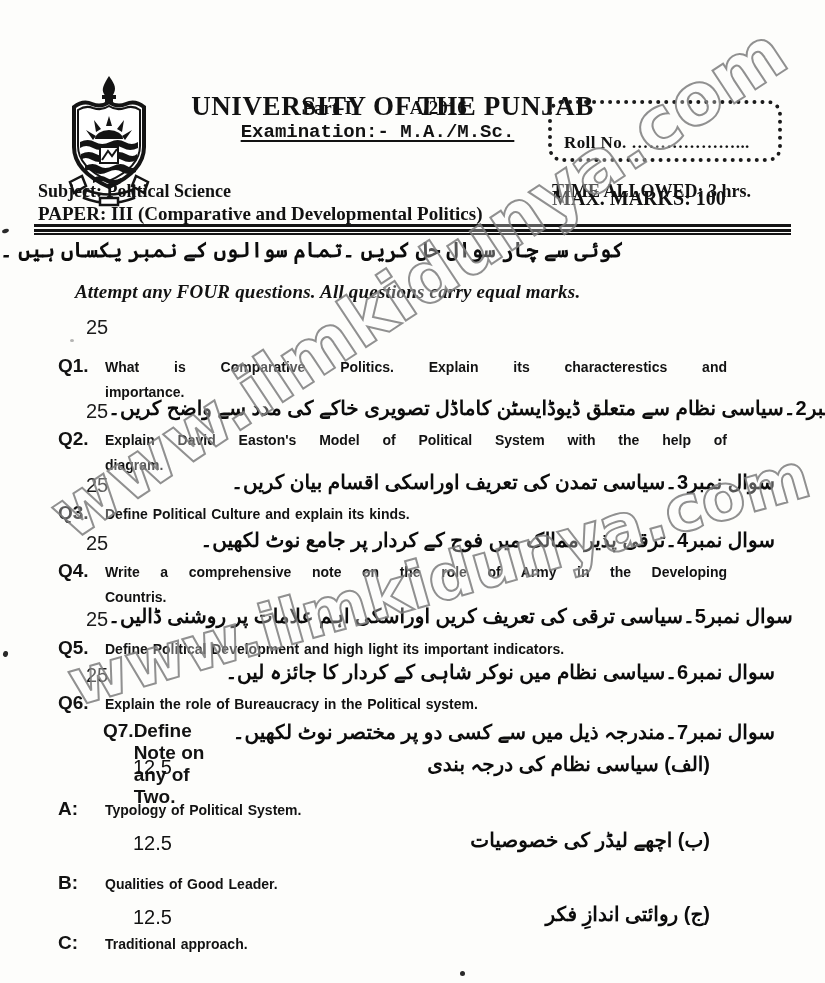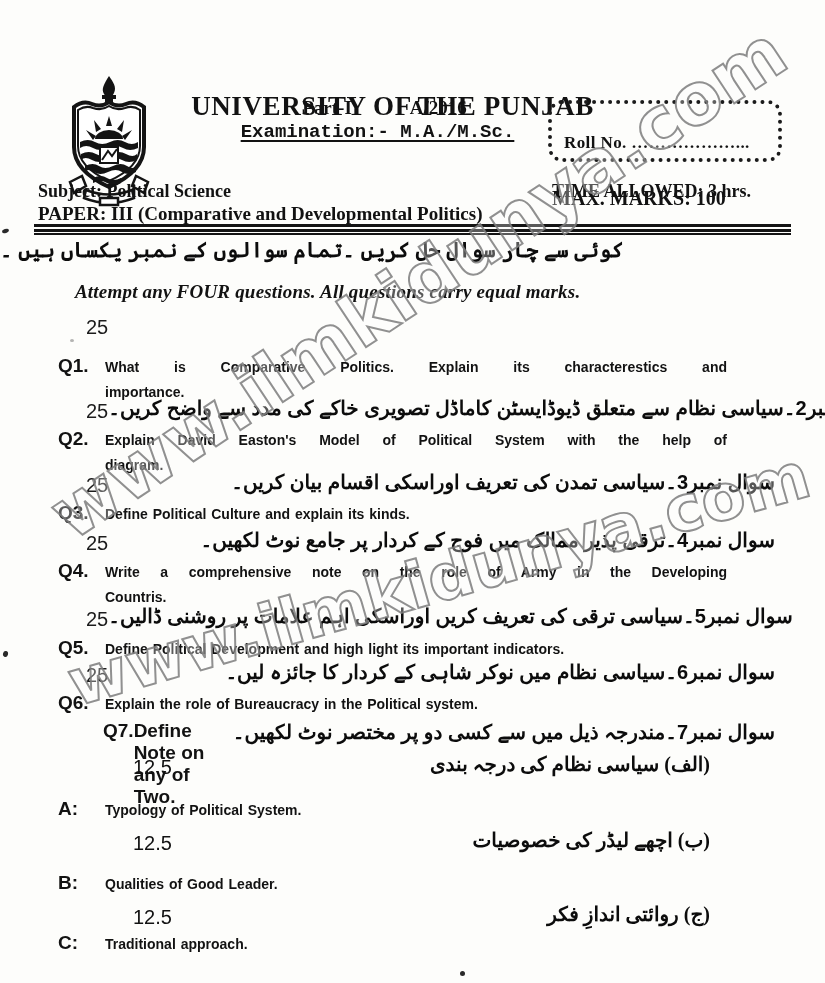--- a/index.html
+++ b/index.html
@@ -54,21 +54,21 @@
   .qlabel{width:47px;font-weight:700;font-size:19px;}
   .qtext{width:622px;font-weight:700;font-size:14px;line-height:25px;word-spacing:1px;}
   .qline.justify{text-align:justify;text-align-last:justify;}
   .qline:empty{display:none;}
   .q7row{display:flex;align-items:flex-start;padding:0 50px 0 103px;}
   .q7row .qlabel{width:57px;}
   .q7row .q7text{font-weight:700;font-size:19px;width:268px;}
   .q7row .utext{flex:1;font-size:20px;text-align:right;white-space:nowrap;}
   .surow{display:flex;justify-content:space-between;align-items:flex-start;padding:0 115px 0 133px;}
   .surow .marks{font-size:20px;font-weight:400;padding-top:4px;}
-  .surow .utext{font-size:20px;text-align:right;white-space:nowrap;font-family:Liberation Serif, serif;}
+  .surow .utext{font-size:20px;text-align:right;white-space:nowrap;}
   
   .wm{
     position:absolute;white-space:nowrap;z-index:9;pointer-events:none;
     font-family:"DejaVu Sans",sans-serif;font-weight:700;
     color:rgba(255,255,255,.30);
     -webkit-text-stroke:2px rgba(125,125,125,.85);
     transform-origin:0 50%;
   }
   .wm1{left:58px;top:479px;font-size:72px;transform:rotate(-33.5deg);}
   .wm2{left:70px;top:648px;font-size:64px;transform:rotate(-16deg);}

